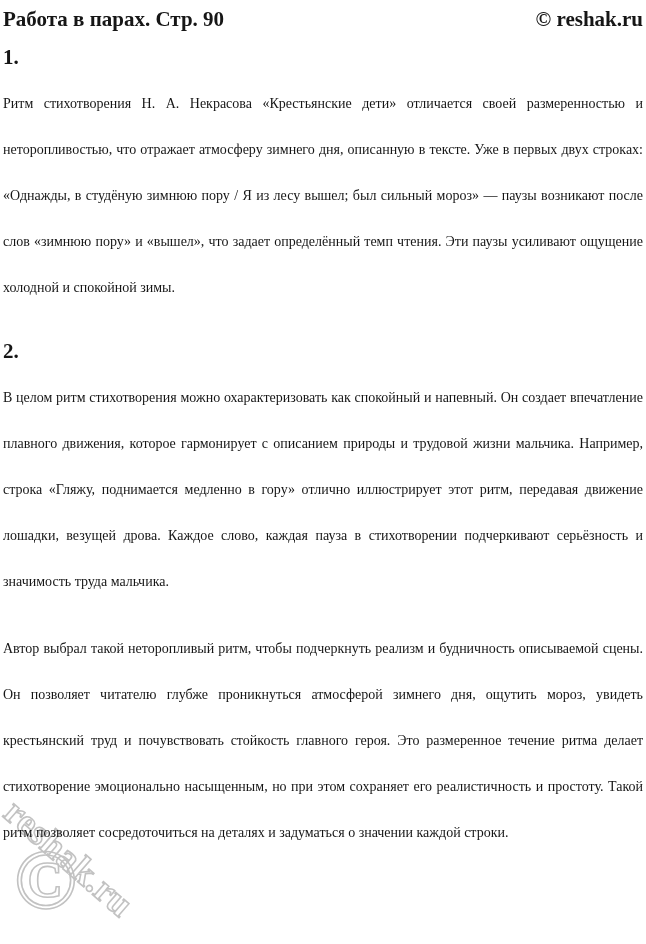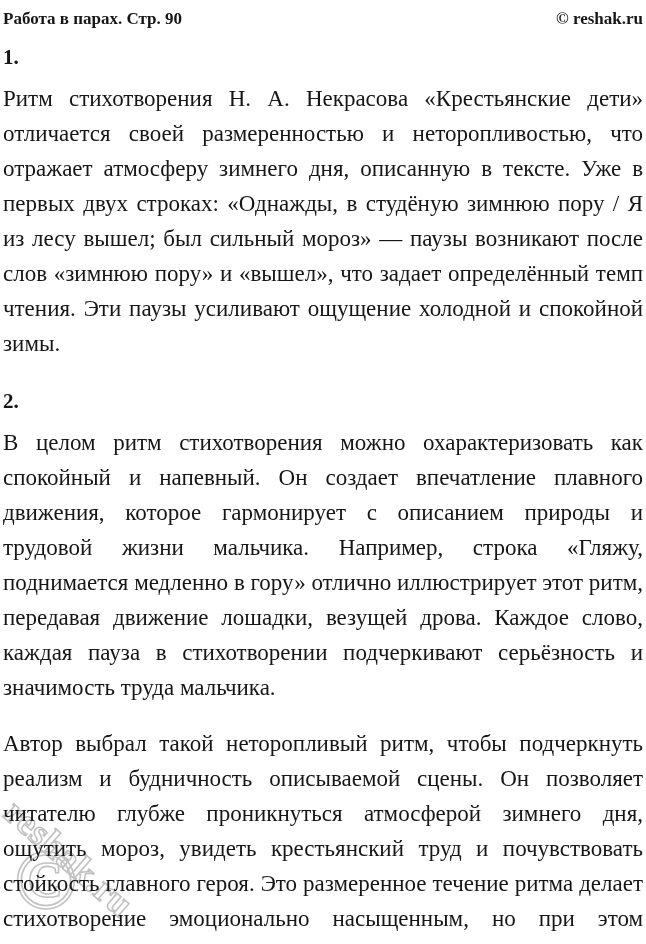--- a/index.html
+++ b/index.html
@@ -50,42 +50,42 @@
   
   .content {
     position: relative;
     z-index: 1;
     padding: 4px 3px 0 3px;
   }
   .doc-header {
     display: flex;
     justify-content: space-between;
     align-items: baseline;
-    font-size: 17px;
+    font-size: 21px;
     line-height: 30px;
   }
   .doc-title {
     font-weight: bold;
   }
   .doc-copyright {
     font-weight: bold;
   }
   .section-number {
     font-weight: bold;
     font-size: 21px;
     line-height: 28px;
     margin-top: 9px;
   }
   .section-number.second {
     margin-top: 26px;
   }
   .para {
     margin: 10px 0 0 0;
-    font-size: 23px;
-    line-height: 35px;
+    font-size: 14px;
+    line-height: 46px;
     text-align: justify;
     hyphens: none;
   }
   .para.follow {
     margin-top: 21px;
   }
 </style>
 </head>
 <body>
 

